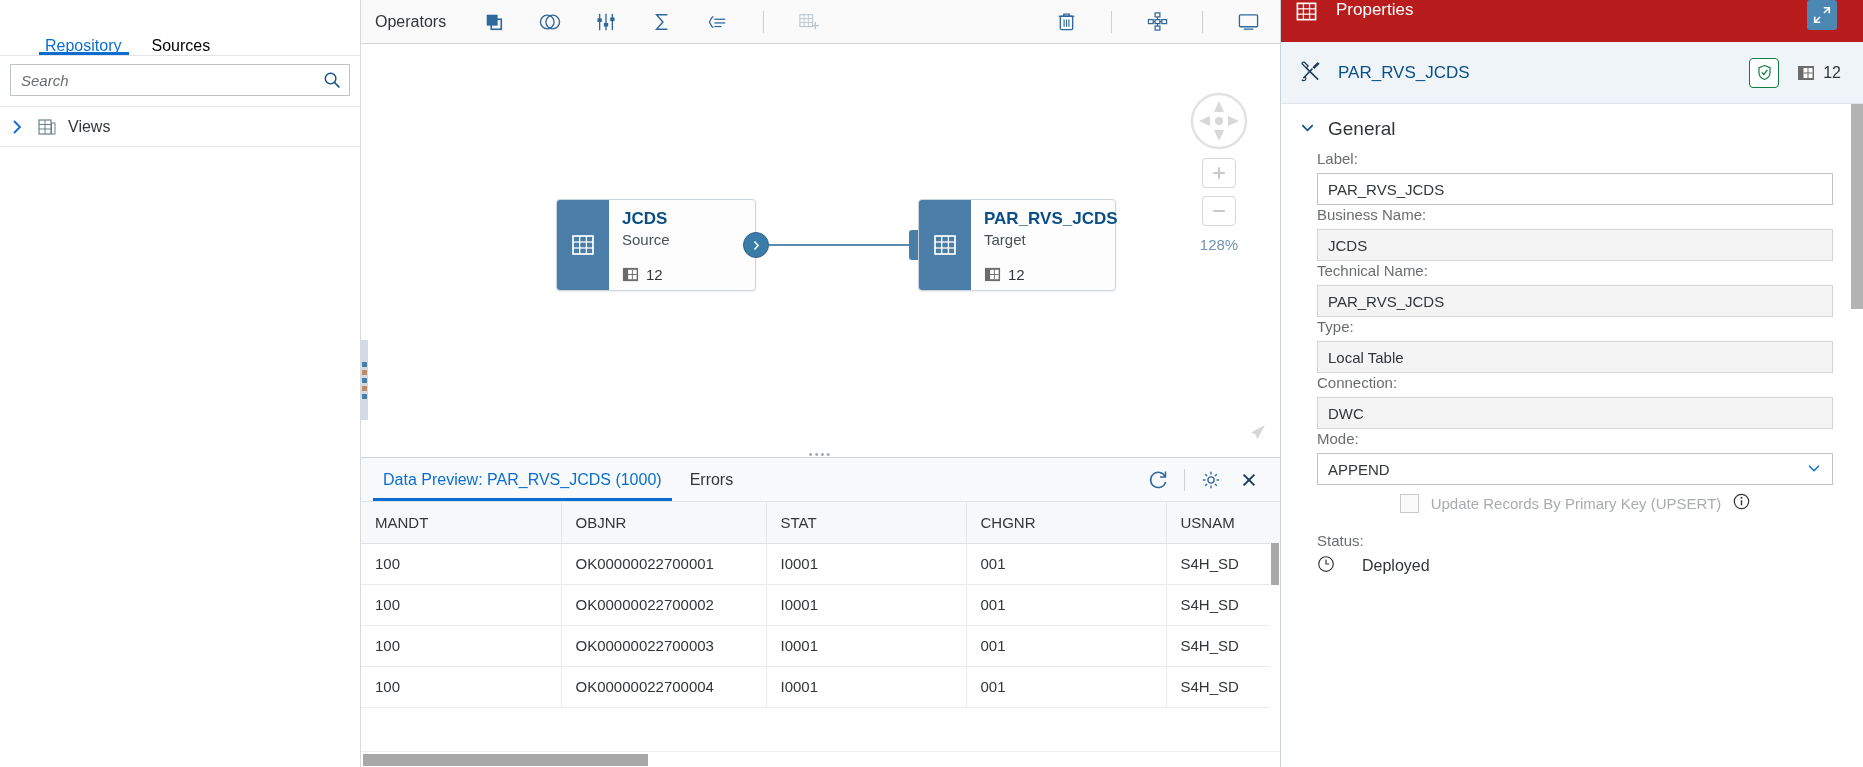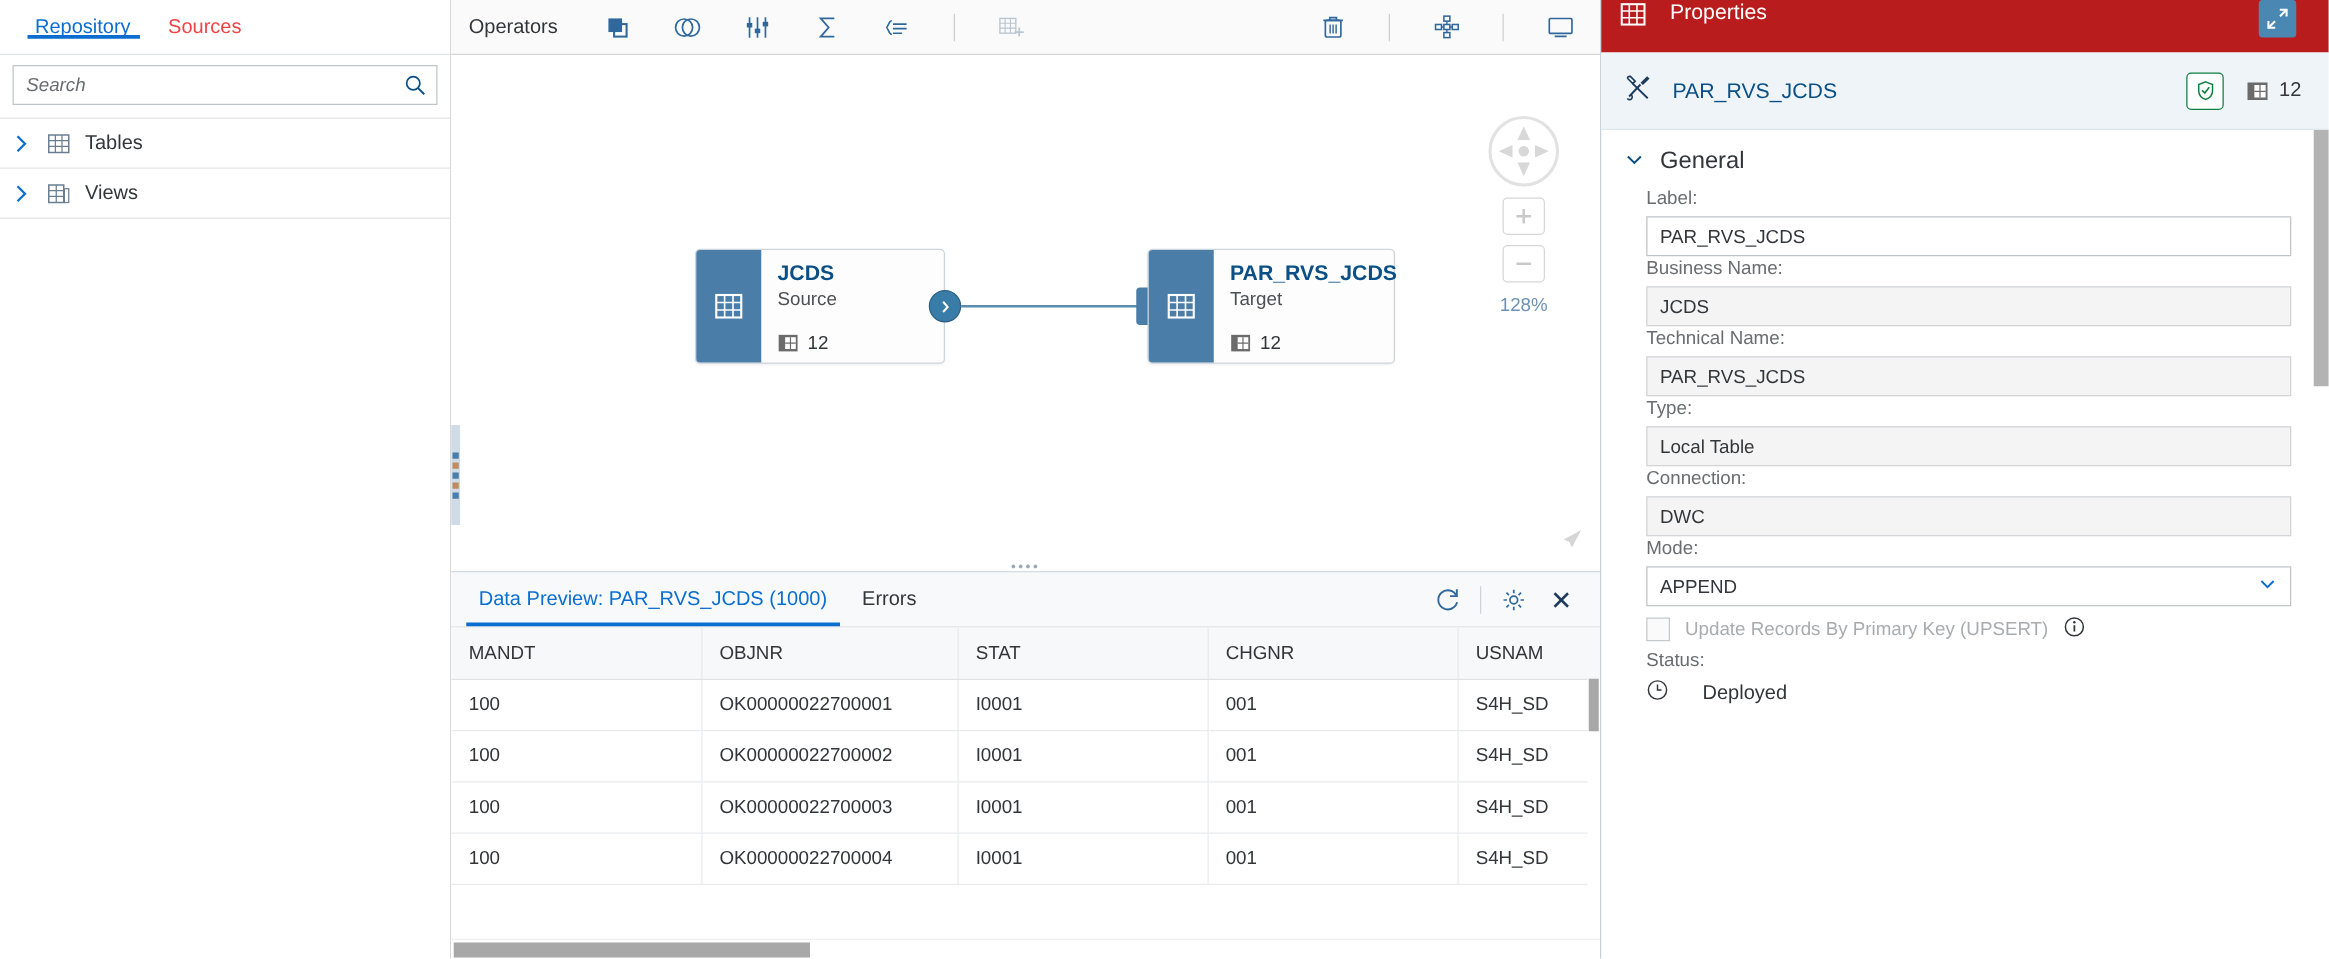--- a/index.html
+++ b/index.html
@@ -15,28 +15,28 @@
 
   
   .sidebar {
     width: 361px; height: 767px;
     background: #ffffff;
     border-right: 1px solid #d9d9d9;
     display: flex; flex-direction: column;
     flex: 0 0 361px;
   }
   .side-tabs {
-    height: 44px; display: flex; align-items: center;
-    padding-left: 14px; background: #fff;
+    height: 56px; display: flex; align-items: flex-end;
+    padding-left: 31px; background: #fff;
     border-bottom: 1px solid #e0e4e8;
   }
   .side-tab {
     display: flex; align-items: center;
     padding: 0 16px 0 14px;
-    font-size: 16px; color: #ef4444;
+    font-size: 16px; color: #000000;
     cursor: pointer; position: relative;
   }
   .side-tab.active { color: #0a6ed1; }
   .side-tab.active:after {
     content: ""; position: absolute; left: 8px; right: 8px; bottom: 0;
     height: 3px; background: #0a6ed1;
   }
   .search-wrap { padding: 8px 10px 10px 10px; background: #fff; }
   .search-box {
     height: 32px; border: 1px solid #bfc4c9; background: #fff;
@@ -215,21 +215,21 @@
   .sec-head .h { font-size: 19px; color: #32363a; }
   .fld { padding-left: 18px; margin-bottom: 1px; }
   .fld label { display: block; font-size: 15px; color: #6a6d70; margin-bottom: 6px; }
   .fld .inp {
     height: 32px; border: 1px solid #bfc4c9; background: #fff;
     display: flex; align-items: center; padding: 0 10px;
     font-size: 15px; color: #32363a;
   }
   .fld .inp.ro { background: #f4f4f4; border-color: #d2d4d7; }
   .fld .inp.sel { justify-content: space-between; }
-  .chk-row { padding-left: 18px; display: flex; align-items: center; gap: 12px; margin: 8px 0 6px 0; }
+  .chk-row { padding-left: 18px; display: flex; align-items: center; gap: 12px; margin: 8px 0 19px 0; justify-content: center; }
   .chk { width: 19px; height: 19px; border: 1px solid #c6cacd; background: #fafafa; }
   .chk-row .lb { font-size: 15px; color: #a9acaf; }
   .status-val { padding-left: 18px; display: flex; align-items: center; gap: 27px;
                 font-size: 16px; color: #32363a; }
   .props-scroll {
     position: absolute; right: 0; top: 104px; width: 12px; bottom: 0;
     background: #ffffff;
   }
   .props-scroll i { position: absolute; top: 0; left: 0; width: 12px; height: 205px;
                     background: #b3b3b3; display: block; }
@@ -264,37 +264,20 @@
         <span class="mag">
           <svg viewBox="0 0 18 18" width="18" height="18">
             <circle cx="7.6" cy="7.6" r="5.3" fill="none" stroke="#0a4f85" stroke-width="1.4"></circle>
             <line x1="11.5" y1="11.5" x2="16.4" y2="16.4" stroke="#0a4f85" stroke-width="1.6"></line>
           </svg>
         </span>
       </div>
     </div>
 
     <div class="tree">
-      <div class="tree-row">
-        <span class="chev">
-          <svg viewBox="0 0 18 18" width="18" height="18">
-            <polyline points="6,3 12,9 6,15" fill="none" stroke="#0a6ed1" stroke-width="1.8"></polyline>
-          </svg>
-        </span>
-        <span class="tbl-ico">
-          <svg viewBox="0 0 20 20" width="20" height="20">
-            <rect x="2" y="3" width="16" height="14" fill="none" stroke="#6a7f91" stroke-width="1.2"></rect>
-            <line x1="2" y1="7.5" x2="18" y2="7.5" stroke="#6a7f91" stroke-width="1"></line>
-            <line x1="2" y1="12" x2="18" y2="12" stroke="#6a7f91" stroke-width="1"></line>
-            <line x1="7.3" y1="3" x2="7.3" y2="17" stroke="#6a7f91" stroke-width="1"></line>
-            <line x1="12.6" y1="3" x2="12.6" y2="17" stroke="#6a7f91" stroke-width="1"></line>
-          </svg>
-        </span>
-        <span>Tables</span>
-      </div>
       <div class="tree-row">
         <span class="chev">
           <svg viewBox="0 0 18 18" width="18" height="18">
             <polyline points="6,3 12,9 6,15" fill="none" stroke="#0a6ed1" stroke-width="1.8"></polyline>
           </svg>
         </span>
         <span class="tbl-ico">
           <svg viewBox="0 0 20 20" width="20" height="20">
             <rect x="2" y="3" width="12" height="14" fill="none" stroke="#6a7f91" stroke-width="1.2"></rect>
             <line x1="2" y1="7.5" x2="14" y2="7.5" stroke="#6a7f91" stroke-width="1"></line>

